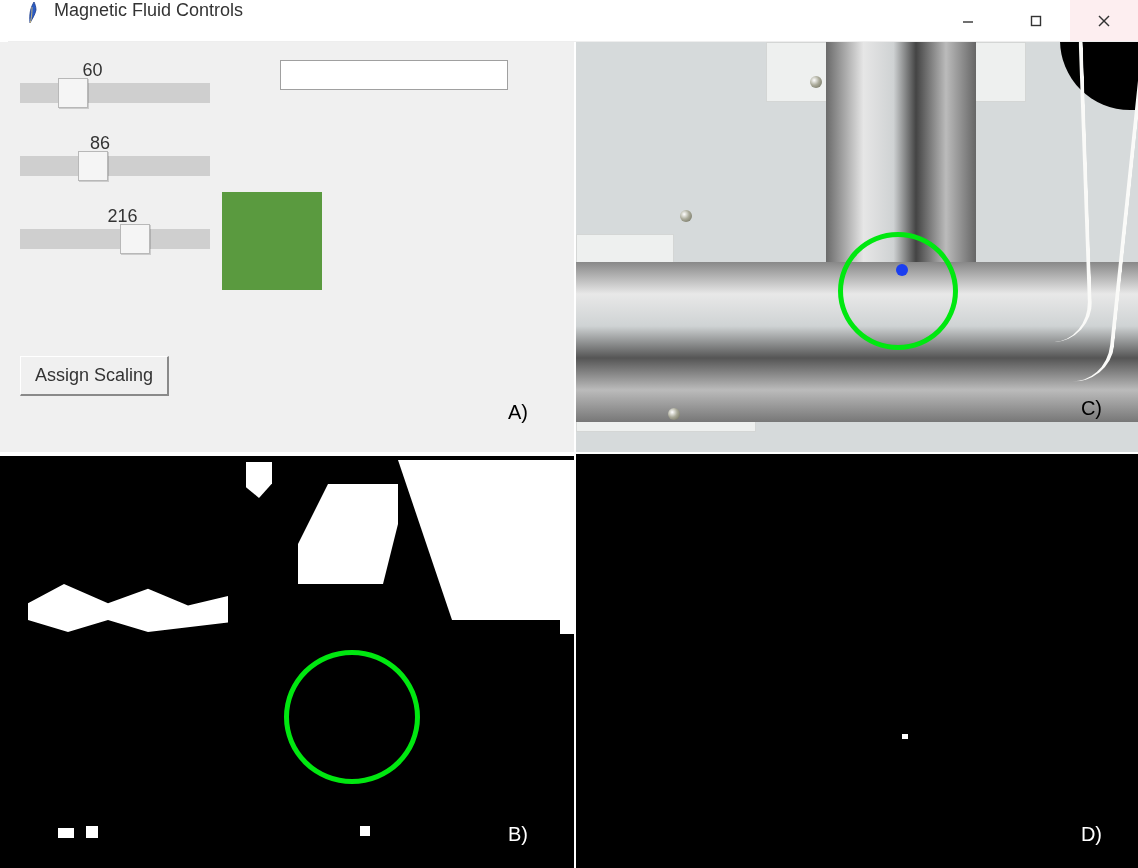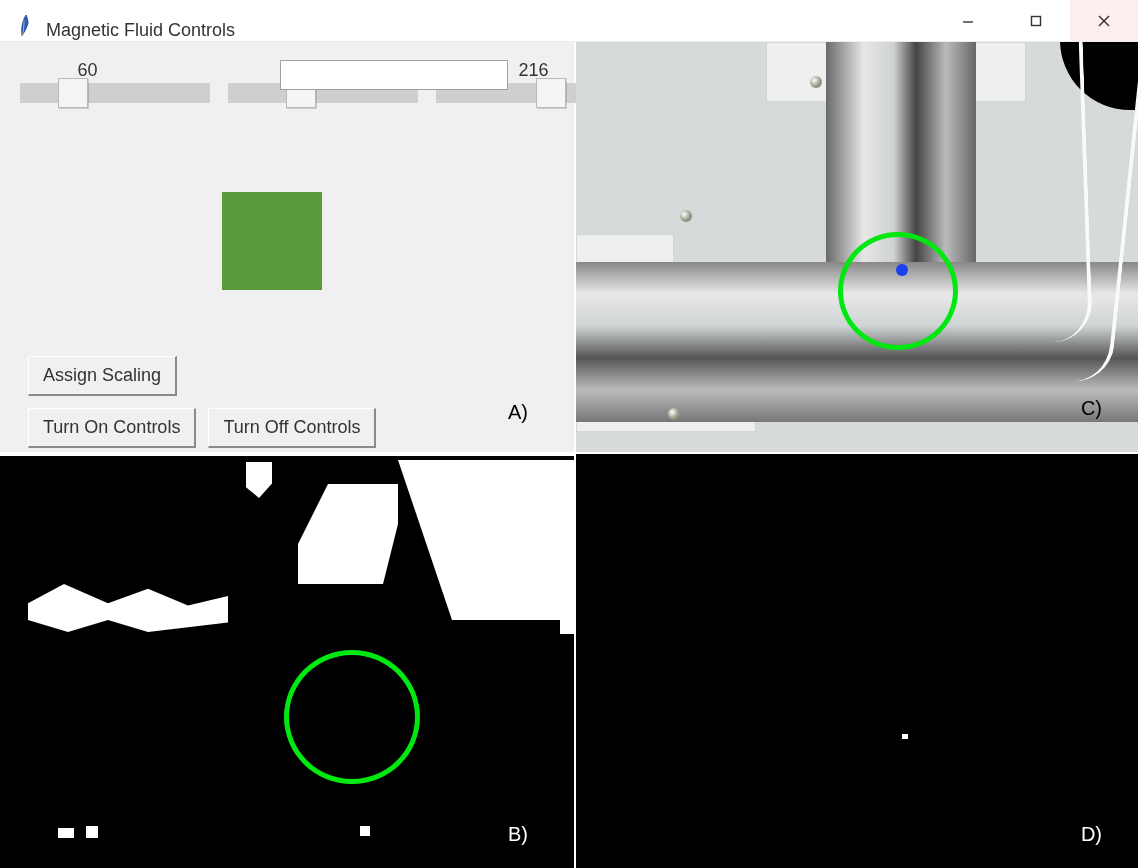--- a/index.html
+++ b/index.html
@@ -13,22 +13,23 @@
   .window {
     width: 1138px;
     height: 868px;
     display: flex;
     flex-direction: column;
   }
   .titlebar {
     height: 42px;
     background: #fff;
     display: flex;
-    align-items: flex-end;
+    align-items: flex-start;
     border-bottom: 1px solid #eee;
+    margin-left: 8px;
   }
   .titlebar .icon {
     width: 20px;
     height: 28px;
     margin: 0 10px 0 16px;
     display: flex;
     align-items: center;
     justify-content: center;
   }
   .feather {
@@ -75,22 +76,22 @@
     color: #000;
   }
   
   .panel-a {
     background: #f0f0f0;
     padding: 18px 20px;
     position: relative;
   }
   .slider-group {
     display: flex;
-    flex-direction: row;
-    gap: 18px;
+    flex-direction: column;
+    gap: 30px;
     width: 200px;
   }
   .slider-row {
     display: flex;
     flex-direction: column;
     align-items: flex-start;
   }
   .slider-value {
     font-size: 18px;
     color: #333;
@@ -127,21 +128,21 @@
     position: absolute;
     top: 150px;
     left: 222px;
     width: 100px;
     height: 98px;
     background: #5a9a3f;
     border: 1px solid #5a9a3f;
   }
   .btn-row {
     position: absolute;
-    left: 28px;
+    left: 20px;
     display: flex;
     gap: 12px;
   }
   .btn-row.r1 { top: 314px; }
   .btn-row.r2 { top: 366px; }
   .tkbtn {
     background: #f0f0f0;
     border-top: 1px solid #fff;
     border-left: 1px solid #fff;
     border-right: 2px solid #8a8a8a;
@@ -300,24 +301,20 @@
         </div>
       </div>
 
       <input class="text-entry" type="text" value="" style="">
 
       <div class="color-box"></div>
 
       <div class="btn-row r1">
         <button class="tkbtn">Assign Scaling</button>
       </div>
-      <div class="btn-row r2">
-        <button class="tkbtn">Turn On Controls</button>
-        <button class="tkbtn">Turn Off Controls</button>
-      </div>
 
       <span class="panel-label dark" style="right:46px; bottom:28px">A)</span>
     </div>
 
     <div class="panel panel-c">
       <div class="panel-c-img">
         <div class="plastic-bracket" style="left:190px; top:0; width:260px; height:60px;"></div>
         <div class="plastic-bracket" style="left:0; top:350px; width:180px; height:40px;"></div>
         <div class="plastic-bracket" style="left:0; top:192px; width:98px; height:34px;"></div>
         <div class="metal-v"></div>

